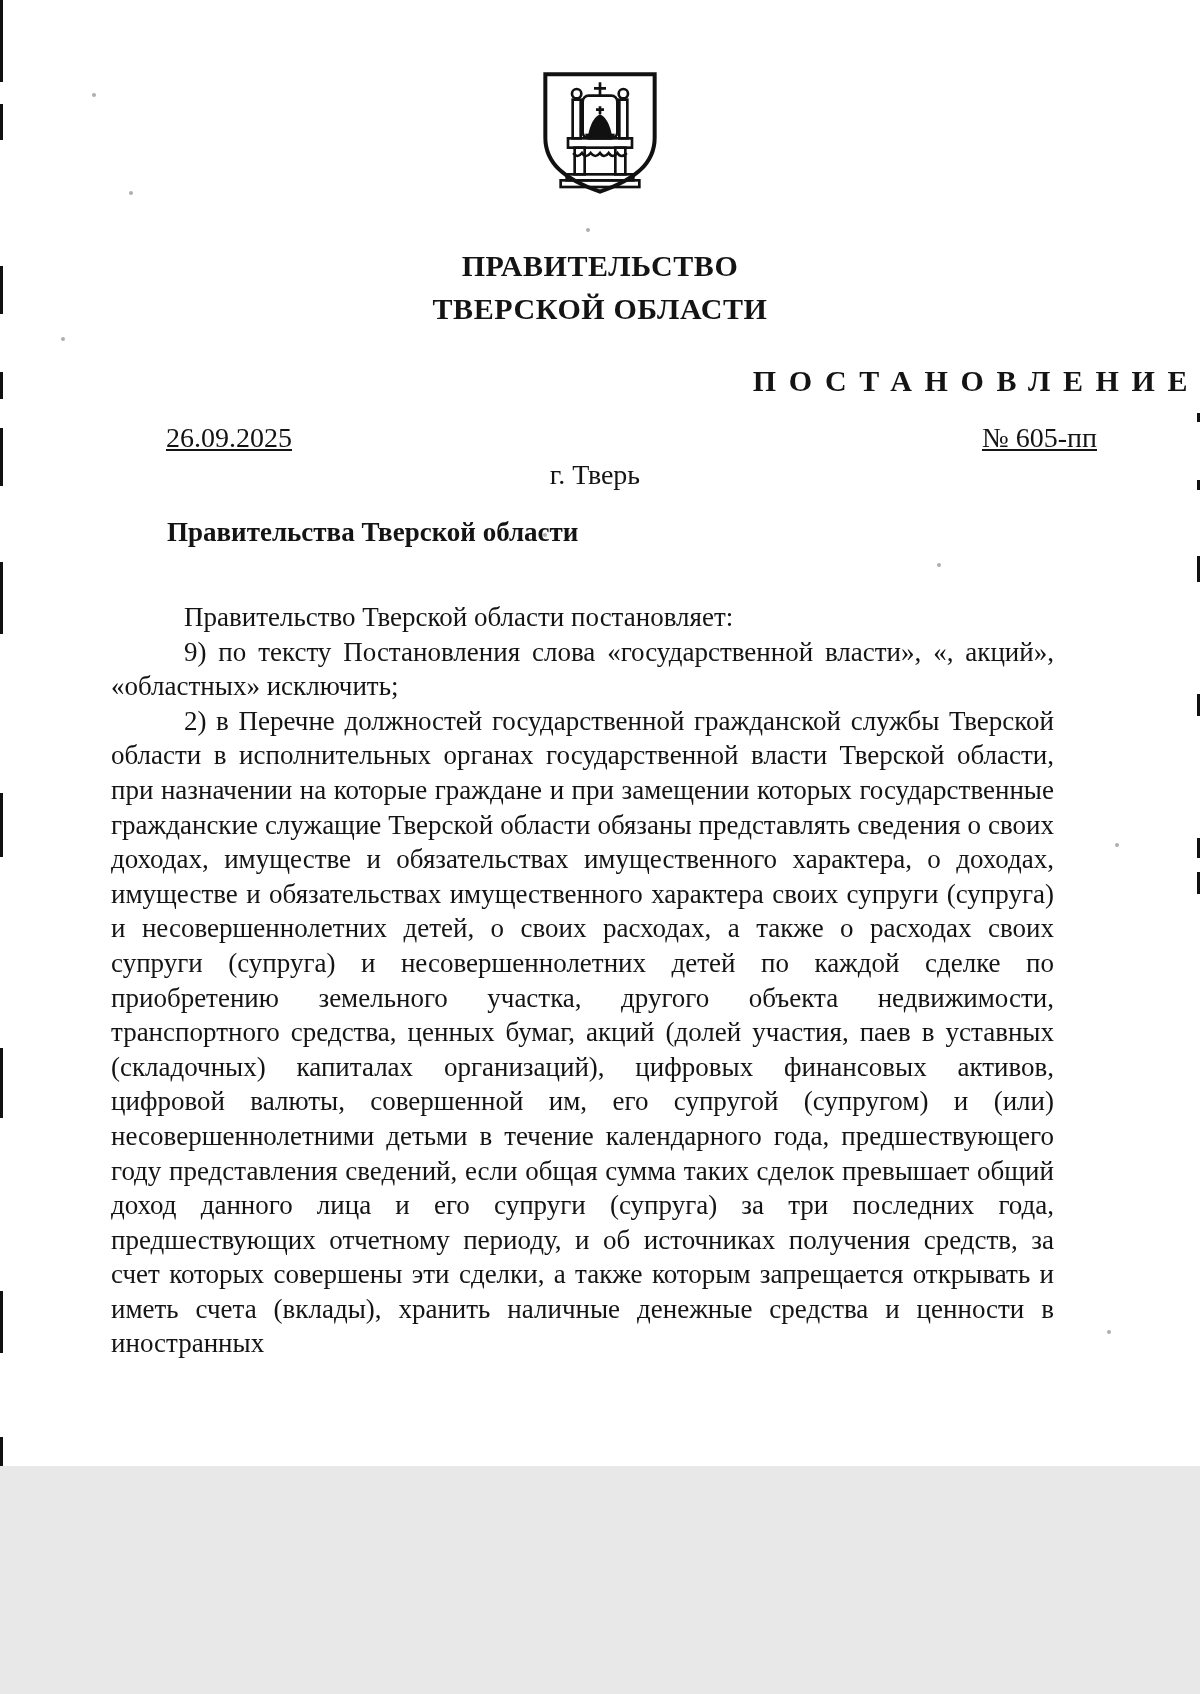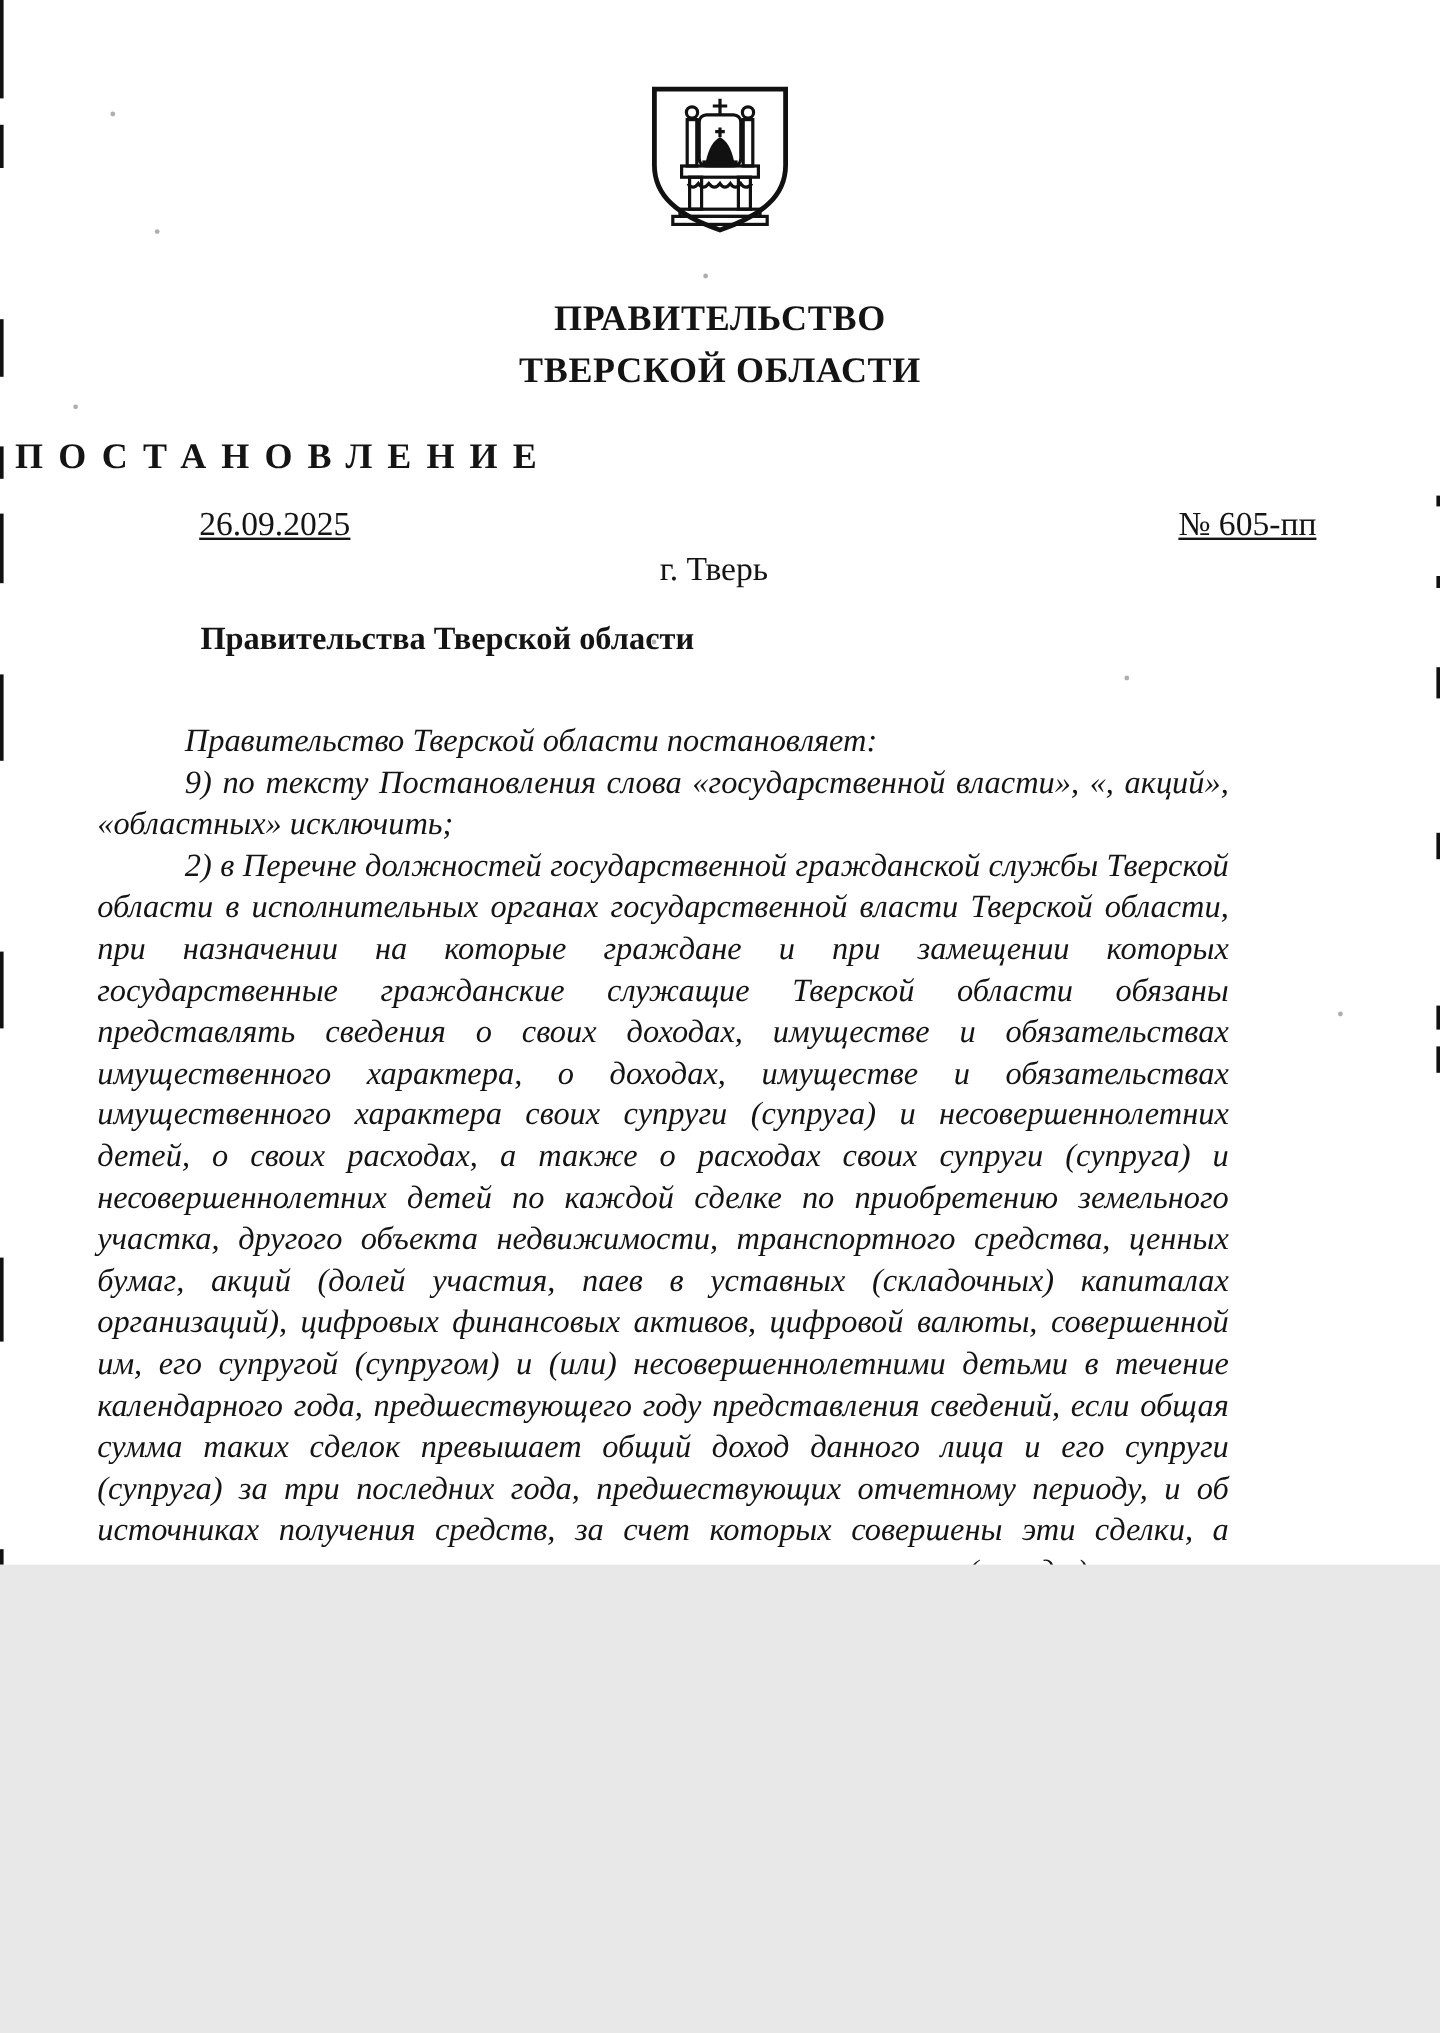--- a/index.html
+++ b/index.html
@@ -1,18 +1,18 @@
 <!DOCTYPE html>
 <html lang="ru"><head>
 <meta charset="utf-8">
 <style>
   html,body{margin:0;padding:0;background:#e8e8e8;}
   .page{
     position:relative;
-    width:1200px;height:1304px;
+    width:1200px;height:1466px;
     margin:0 auto;
     background:#ffffff;
     overflow:hidden;
     font-family:"Liberation Serif","DejaVu Serif",serif;
     color:#141414;
   }
   
   .artifact{position:absolute;background:#111;}
   .artifact.l{left:0;width:3px;}
   .artifact.r{right:0;width:3px;}
@@ -27,21 +27,21 @@
     text-align:center;
     font-weight:bold;
     font-size:30px;
     line-height:1;
     letter-spacing:.02em;
   }
   .org-line.first{margin-top:32px;}
   .org-line.second{margin-top:13px;}
   .doc-type{
     margin-top:42px;
-    text-align:left;
+    text-align:right;
     font-weight:bold;
     font-size:30px;
     line-height:1;
     letter-spacing:.42em;
     text-indent:.42em; 
   }
   .date-row{
     margin-top:28px;
     padding:0 103px 0 166px;
     display:flex;
@@ -60,25 +60,24 @@
     transform:translateX(-5px);
   }
   .title-block{
     margin:27px 0 0 167px;
     width:700px;
     font-weight:bold;
     font-size:27px;
     line-height:33px;
   }
   .body-block{
-    margin:51px 0 0 81px;
+    margin:51px 0 0 111px;
     width:943px;
     font-size:27px;
     line-height:34.6px;
-    font-style:italic;
   }
   .body-block p{
     margin:0;
     text-indent:73px;
     text-align:justify;
   }
   .body-block p.left{text-align:left;}
   .body-block p.cutoff{text-align-last:justify;}
 </style>
 </head>

